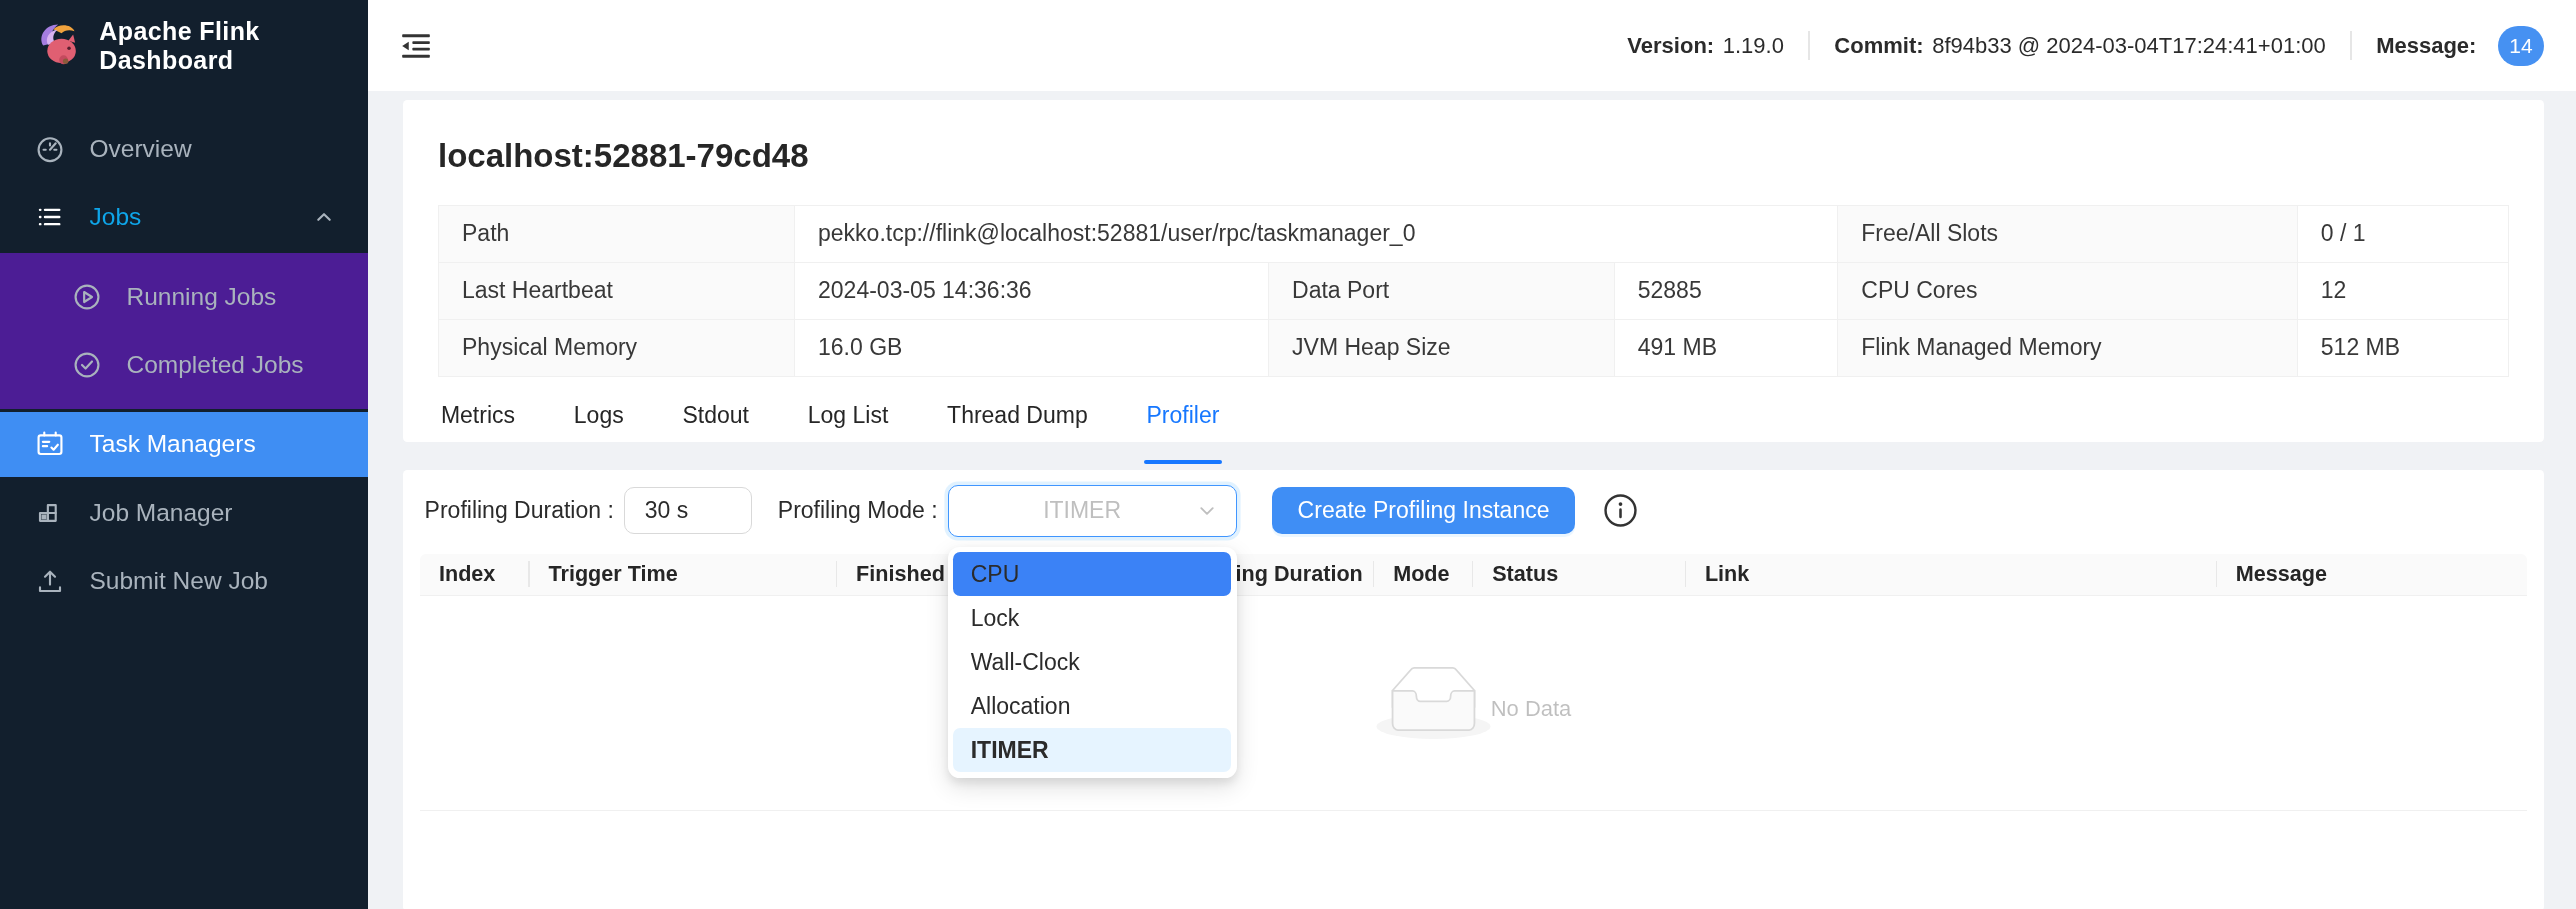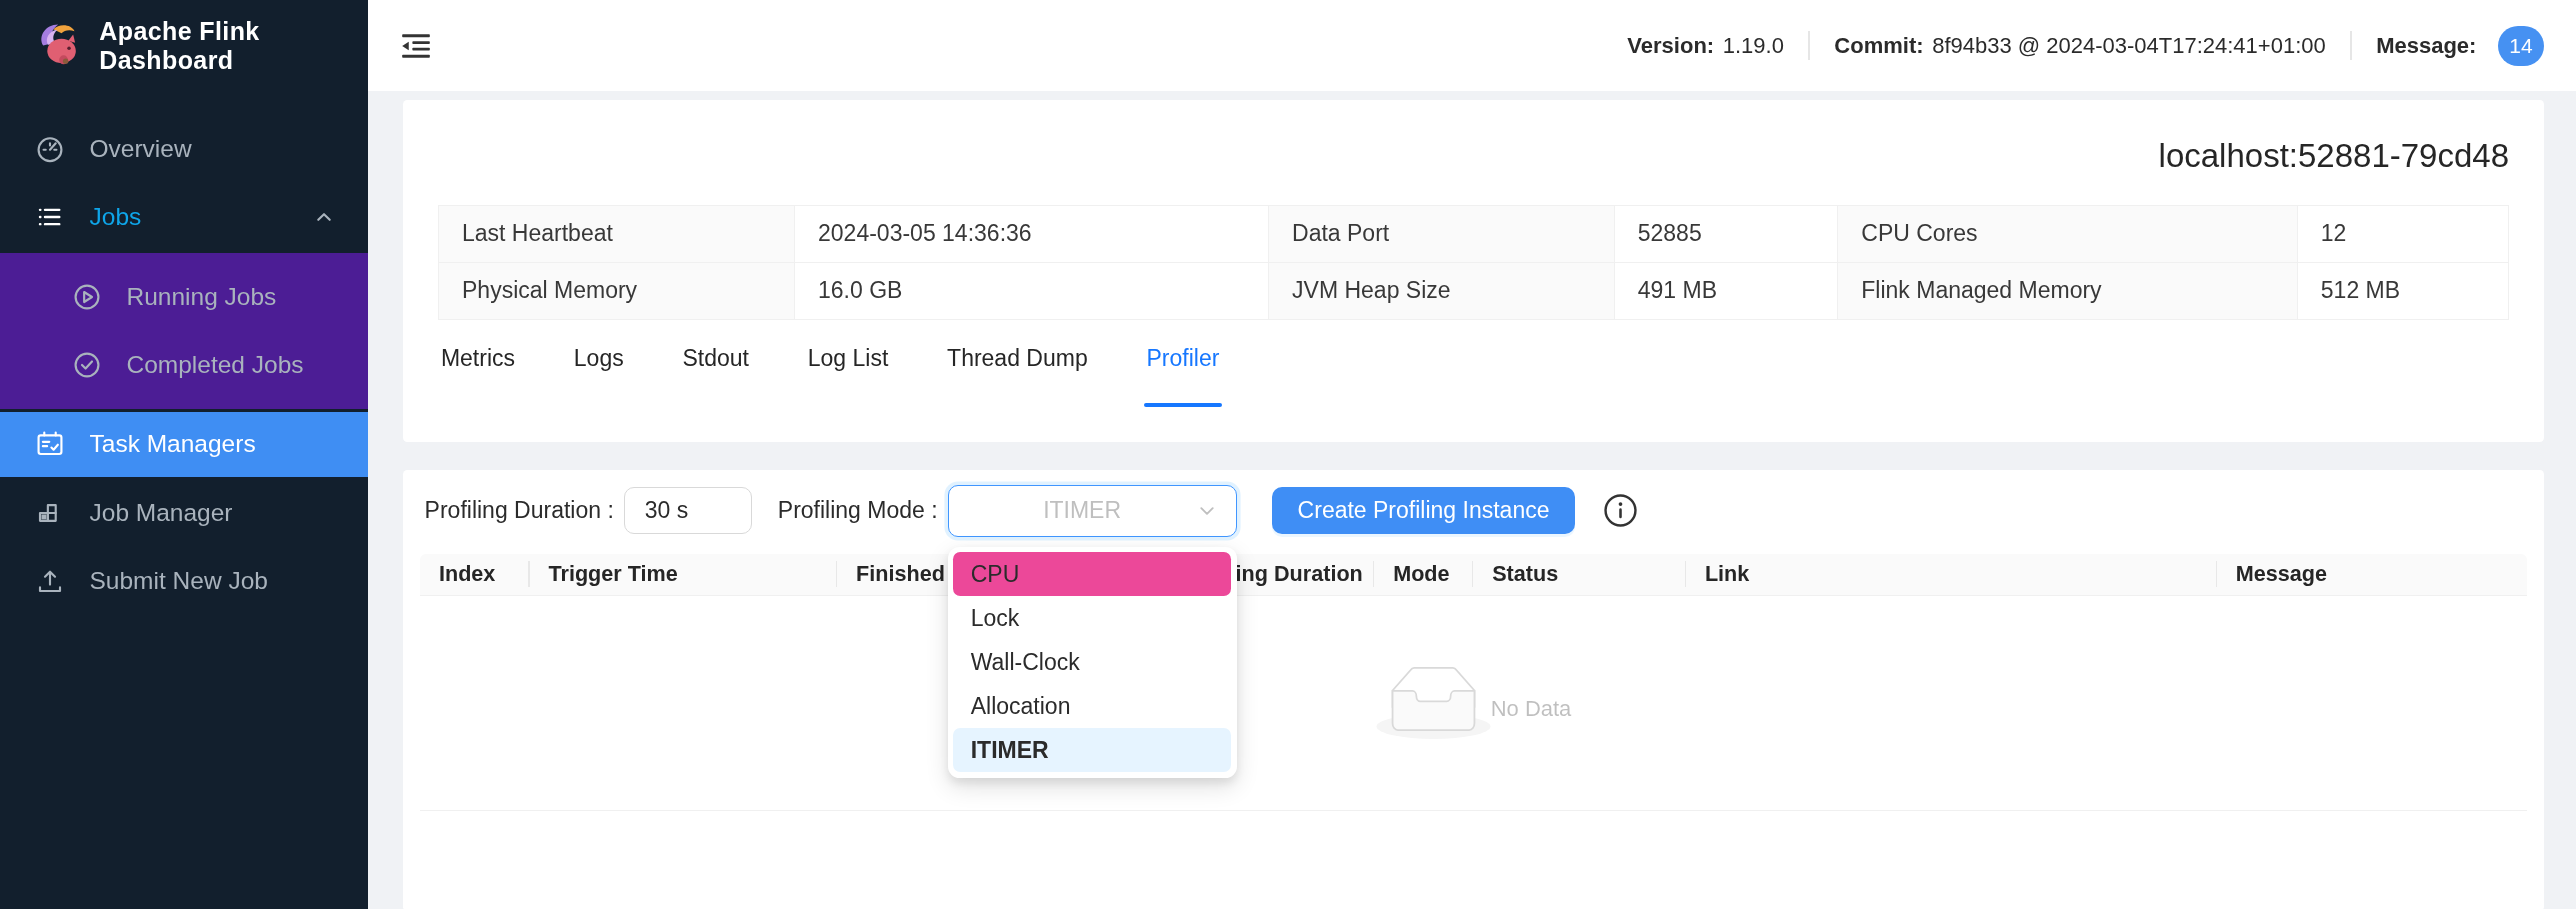--- a/index.html
+++ b/index.html
@@ -33,21 +33,21 @@
   .meta b { font-weight:bold; margin-right:8.6px; }
   .meta .sep { width:1.4px; height:29px; background:#e6e6e6; margin:0 24.5px; }
   .badge { min-width:46px; height:40px; padding:0 10px; margin-left:13px; background:#4691f2; border-radius:20px;
     color:#fff; font-size:21px; display:flex; align-items:center; justify-content:center; }
 
   .main { flex:1; padding:8.6px 32px 0 35px; overflow:hidden; }
   .card { background:#fff; border-radius:4.3px; }
 
   
   .card1 { padding:0 35px; height:342px; }
-  .page-title { padding:37px 0 30px; font-size:33px; font-weight:400; color:#262626;text-align:right; }
+  .page-title { padding:37px 0 30px; font-size:33px; font-weight:700; color:#262626; }
   table.info { width:100%; border-collapse:collapse; font-size:23px; table-layout:fixed; }
   table.info td { border:1.4px solid #f0f0f0; padding:14.4px 23px; height:57px; color:#383838; }
   table.info td.lbl { background:#fafafa; }
   .tabs { display:flex; gap:53px; font-size:23px; padding-top:20px; height:73px; }
   .tab { position:relative; padding:5.8px 2.9px 0; color:#262626; cursor:pointer; }
   .tab.active { color:#1677ff; font-weight:500; }
   .tab.active::after { content:""; position:absolute; left:0; right:0; bottom:-14.4px; height:3.6px; background:#1677ff; border-radius:2.2px; }
 
   
   .card2 { margin-top:28px; padding:15px 17.3px 0; height:441px; position:relative; }
@@ -70,21 +70,21 @@
     border-bottom:1.4px solid #f0f0f0; border-radius:5.8px 5.8px 0 0; }
   .th { padding-left:18.7px; position:relative; white-space:nowrap; overflow:hidden; }
   .th:not(:last-child)::after { content:""; position:absolute; right:0; top:50%; transform:translateY(-50%); width:1.4px; height:26px; background:#e8e8e8; }
   .ptable-body { height:215px; border-bottom:1.4px solid #f0f0f0; display:flex; align-items:center; justify-content:center; }
   .nodata-txt { margin-top:13px; font-size:22px; color:rgba(0,0,0,.25); }
 
   
   .dropdown { position:absolute; top:62px; left:0; width:289px; background:#fff; border-radius:11.5px; padding:5.8px;
     box-shadow:0 8.6px 23px rgba(0,0,0,.12), 0 4.3px 8.6px rgba(0,0,0,.08); z-index:30; }
   .opt { height:44px; display:flex; align-items:center; padding-left:17.3px; font-size:23px; border-radius:7.2px; color:#2b2b2b; cursor:pointer; }
-  .opt.hover { background:#ec4899; }
+  .opt.hover { background:#3b82f6; }
   .opt.sel { background:#e6f4ff; font-weight:bold; }
 </style>
 </head>
 <body>
 
 <div class="app">
 
   <aside class="sidebar">
     <div class="logo-row">
       <svg viewBox="0 0 72 72">
@@ -217,20 +217,26 @@
         <table class="info">
           <colgroup>
               <col style="width:17.2%">
               <col style="width:22.9%">
               <col style="width:16.7%">
               <col style="width:10.8%">
               <col style="width:22.2%">
               <col style="width:10.2%">
             </colgroup>
           <tbody>
+              <tr>
+            <td class="lbl">Path</td>
+            <td colspan="3">pekko.tcp://flink@localhost:52881/user/rpc/taskmanager_0</td>
+            <td class="lbl">Free/All Slots</td>
+            <td>0 / 1</td>
+          </tr>
           <tr>
             <td class="lbl">Last Heartbeat</td>
             <td>2024-03-05 14:36:36</td>
             <td class="lbl">Data Port</td>
             <td>52885</td>
             <td class="lbl">CPU Cores</td>
             <td>12</td>
           </tr>
           <tr>
             <td class="lbl">Physical Memory</td>

